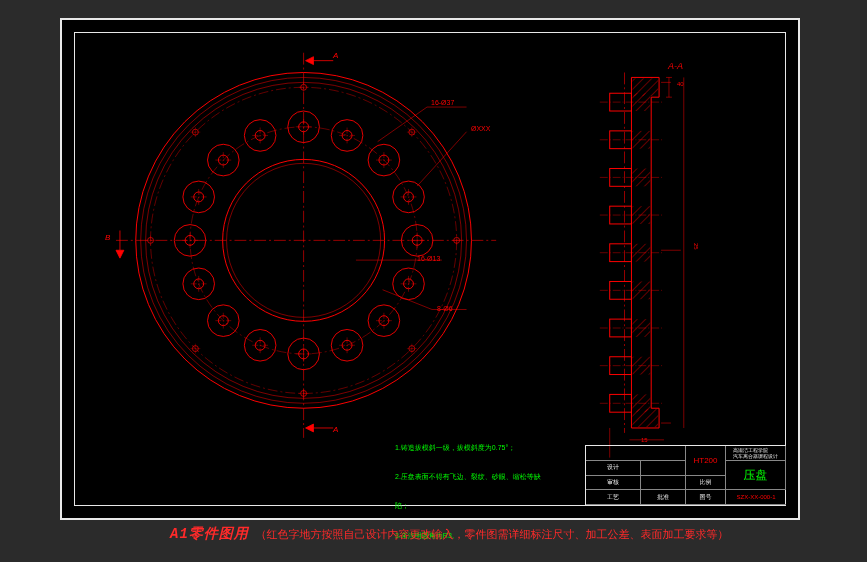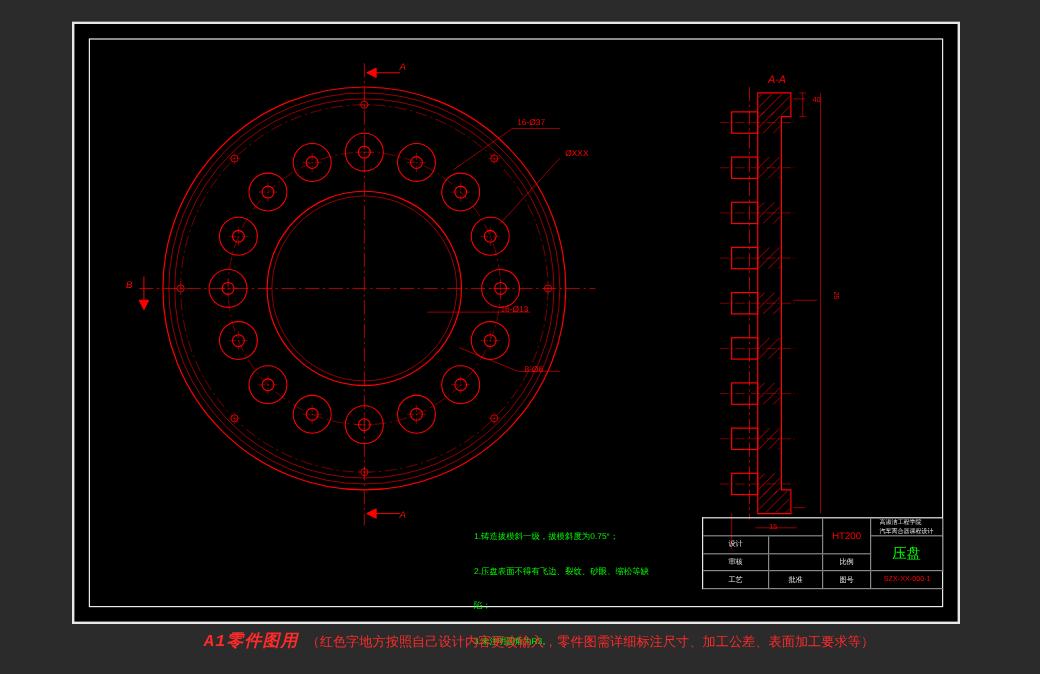--- a/index.html
+++ b/index.html
@@ -35,21 +35,21 @@
   .notes {
     position: absolute;
     left: 320px; top: 390px;
     color: #00ff00;
     font-size: 7px;
     line-height: 1.4;
     white-space: pre;
   }
   .title-block {
     position: absolute;
-    right: 0; bottom: 14px;
+    right: 0; bottom: 0;
     width: 200px; height: 60px;
     border-left: 1px solid #e8e8e8;
     border-top: 1px solid #e8e8e8;
     display: grid;
     grid-template-columns: 55px 45px 40px 60px;
     grid-template-rows: repeat(4, 1fr);
     font-size: 6px;
     color: #e8e8e8;
   }
   .tb-cell {
@@ -89,20 +89,21 @@
     position: absolute;
     color: #ff0000;
     font-size: 8px;
     font-style: italic;
   }
   .section-label {
     position: absolute;
     color: #ff0000;
     font-size: 9px;
     font-style: italic;
+    margin-left: 28px;
   }
   .bottom-note {
     position: absolute;
     left: 170px; top: 525px;
     color: #ff2a2a;
     font-size: 11px;
     font-family: Liberation Mono, monospace;
   }
   .bottom-note .big {
     font-size: 14px;

